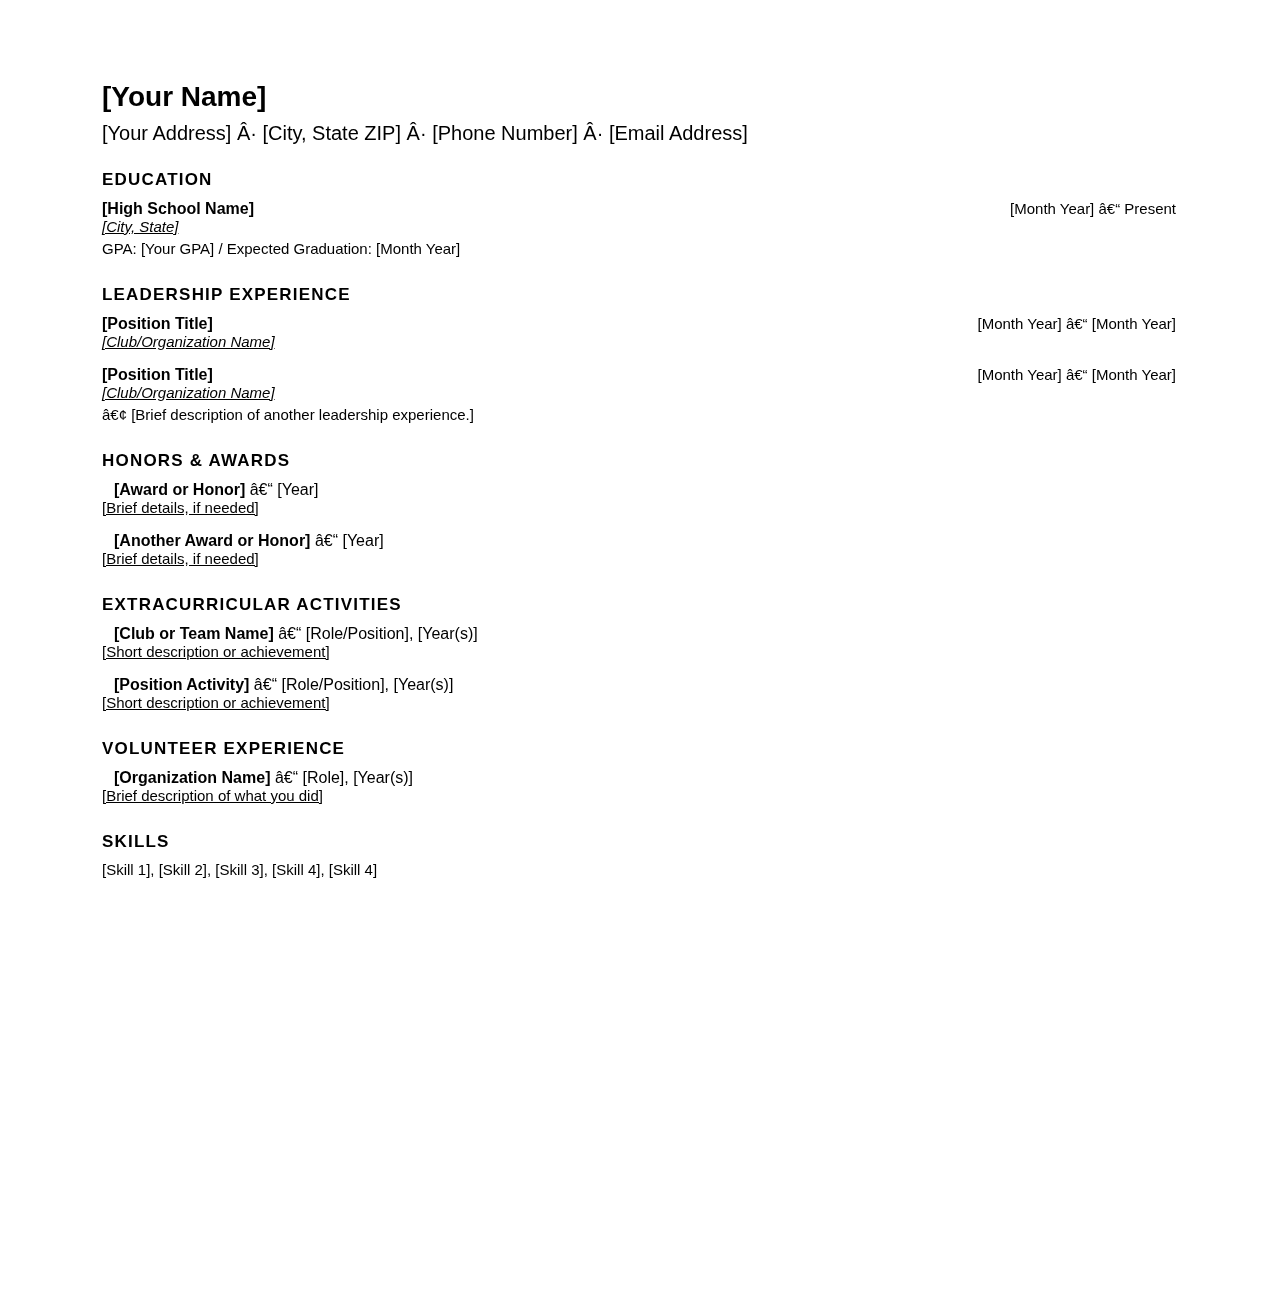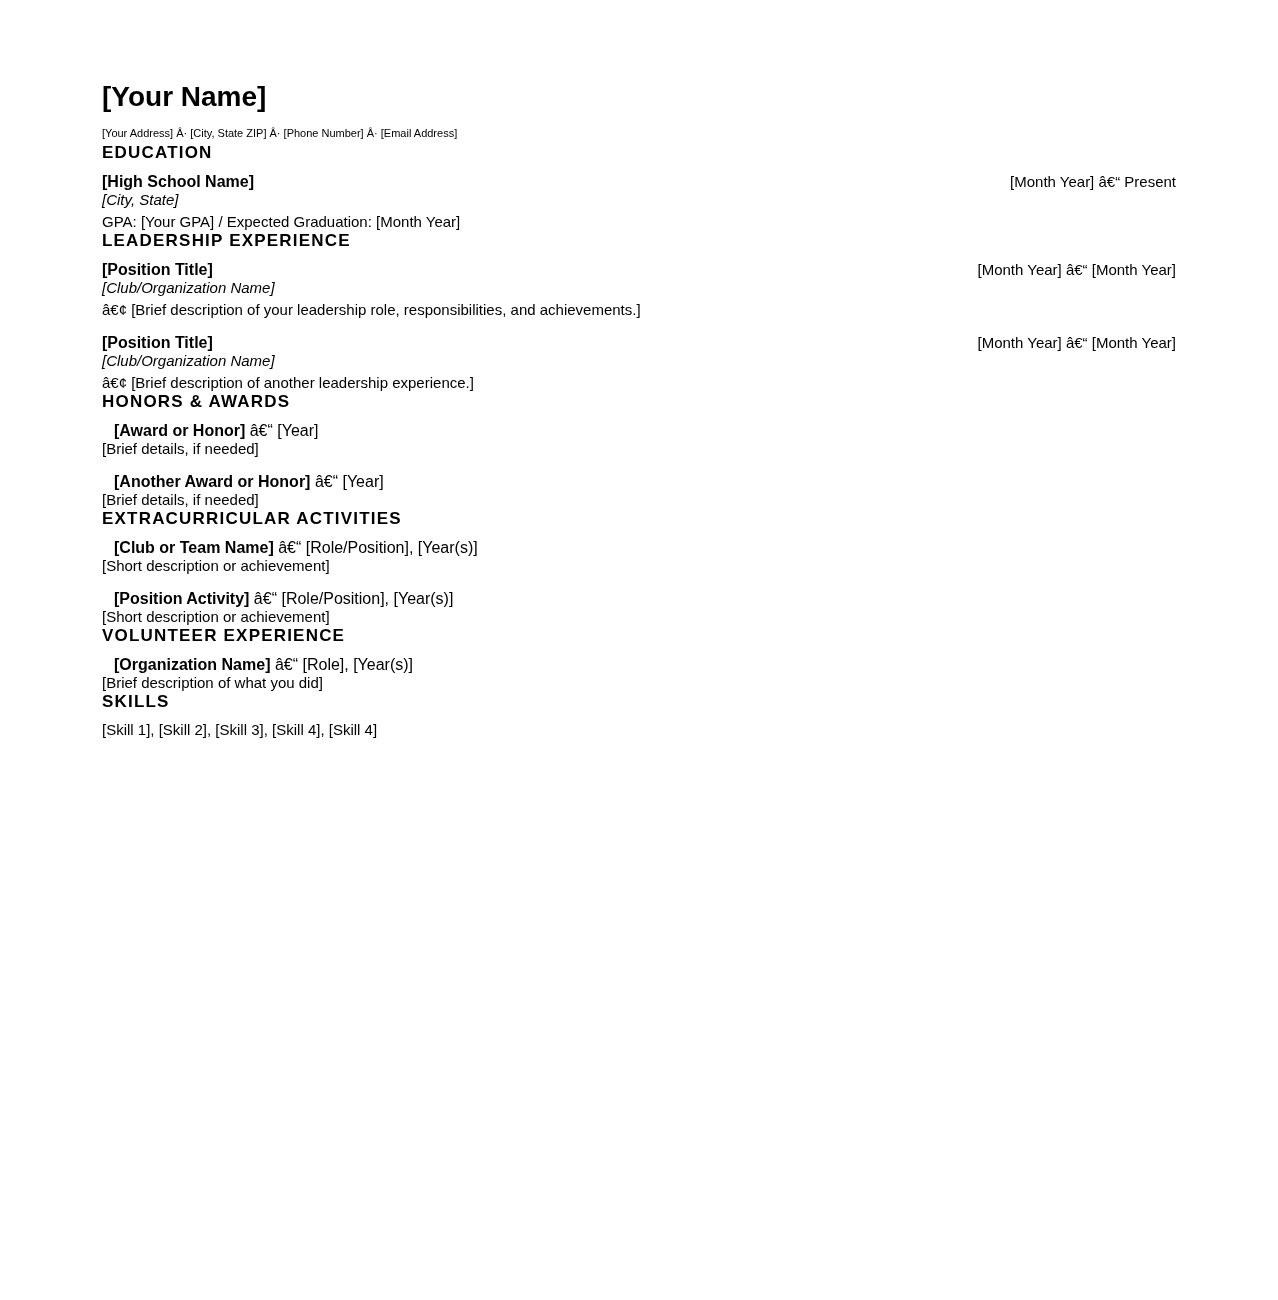--- a/index.html
+++ b/index.html
@@ -21,25 +21,26 @@
       top: 78px;
       width: 1074px;
     }
     .name {
       font-size: 28px;
       font-weight: bold;
       line-height: 38px;
       margin: 0;
     }
     .contact {
-      font-size: 11px;
+      font-size: 20px;
       line-height: 20px;
       margin-top: 7px;
     }
     .section {
+      margin-top: 27px;
     }
     .section-title {
       font-size: 17px;
       font-weight: bold;
       letter-spacing: 1.2px;
       line-height: 20px;
       margin: 0 0 9px 0;
       text-transform: uppercase;
     }
     .entry {
@@ -58,40 +59,42 @@
     .entry-title {
       font-weight: bold;
     }
     .entry-date {
       font-size: 15px;
     }
     .entry-sub {
       font-size: 15px;
       font-style: italic;
       line-height: 18px;
+      text-decoration: underline;
     }
     .entry-line {
       font-size: 15px;
       line-height: 18px;
       margin-top: 4px;
     }
     .inline-head {
       font-size: 16px;
       line-height: 19px;
       padding-left: 12px;
     }
     .inline-head .entry-title {
       font-weight: bold;
     }
     .inline-head .rest {
       font-weight: normal;
     }
     .detail {
       font-size: 15px;
       line-height: 18px;
+      text-decoration: underline;
     }
     .skills {
       font-size: 15px;
       line-height: 18px;
       margin-top: 2px;
     }
   </style>
 </head>
 <body>
 
@@ -113,21 +116,20 @@
   </div>
 
   <div class="section">
     <h2 class="section-title">LEADERSHIP EXPERIENCE</h2>
     <div class="entry">
       <div class="entry-head">
         <span class="entry-title">[Position Title]</span>
         <span class="entry-date">[Month Year] â€“ [Month Year]</span>
       </div>
       <div class="entry-sub">[Club/Organization Name]</div>
-      <div class="entry-line">â€¢ [Brief description of your leadership role, responsibilities, and achievements.]</div>
     </div>
     <div class="entry">
       <div class="entry-head">
         <span class="entry-title">[Position Title]</span>
         <span class="entry-date">[Month Year] â€“ [Month Year]</span>
       </div>
       <div class="entry-sub">[Club/Organization Name]</div>
       <div class="entry-line">â€¢ [Brief description of another leadership experience.]</div>
     </div>
   </div>

